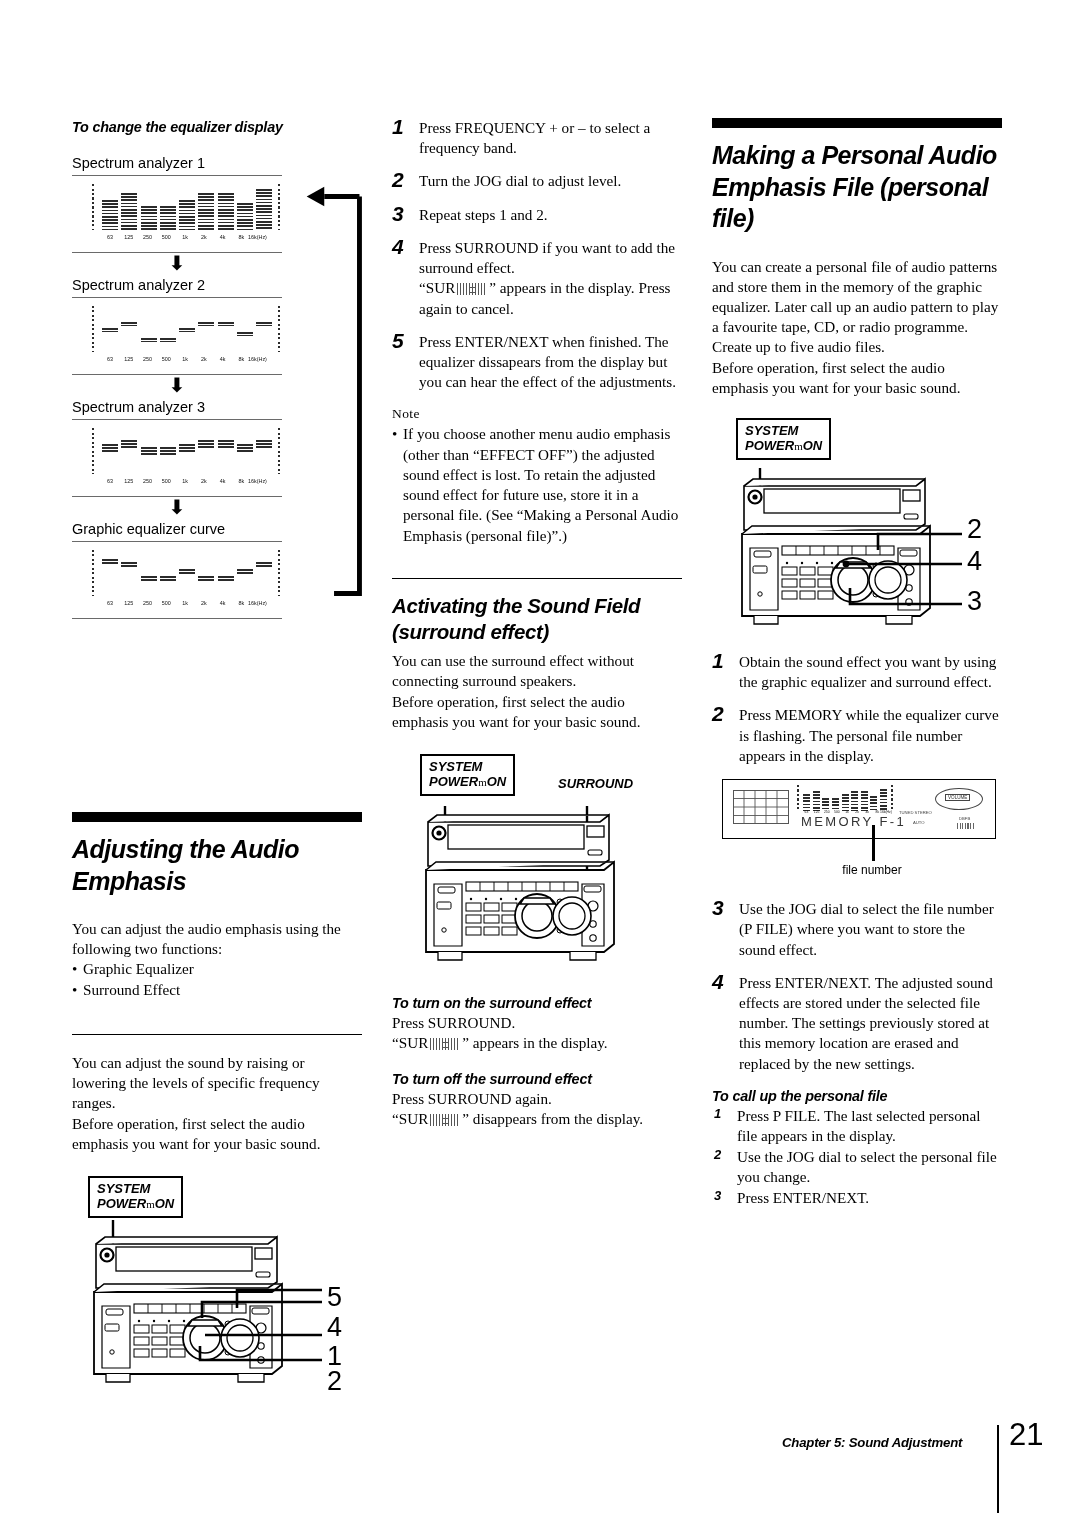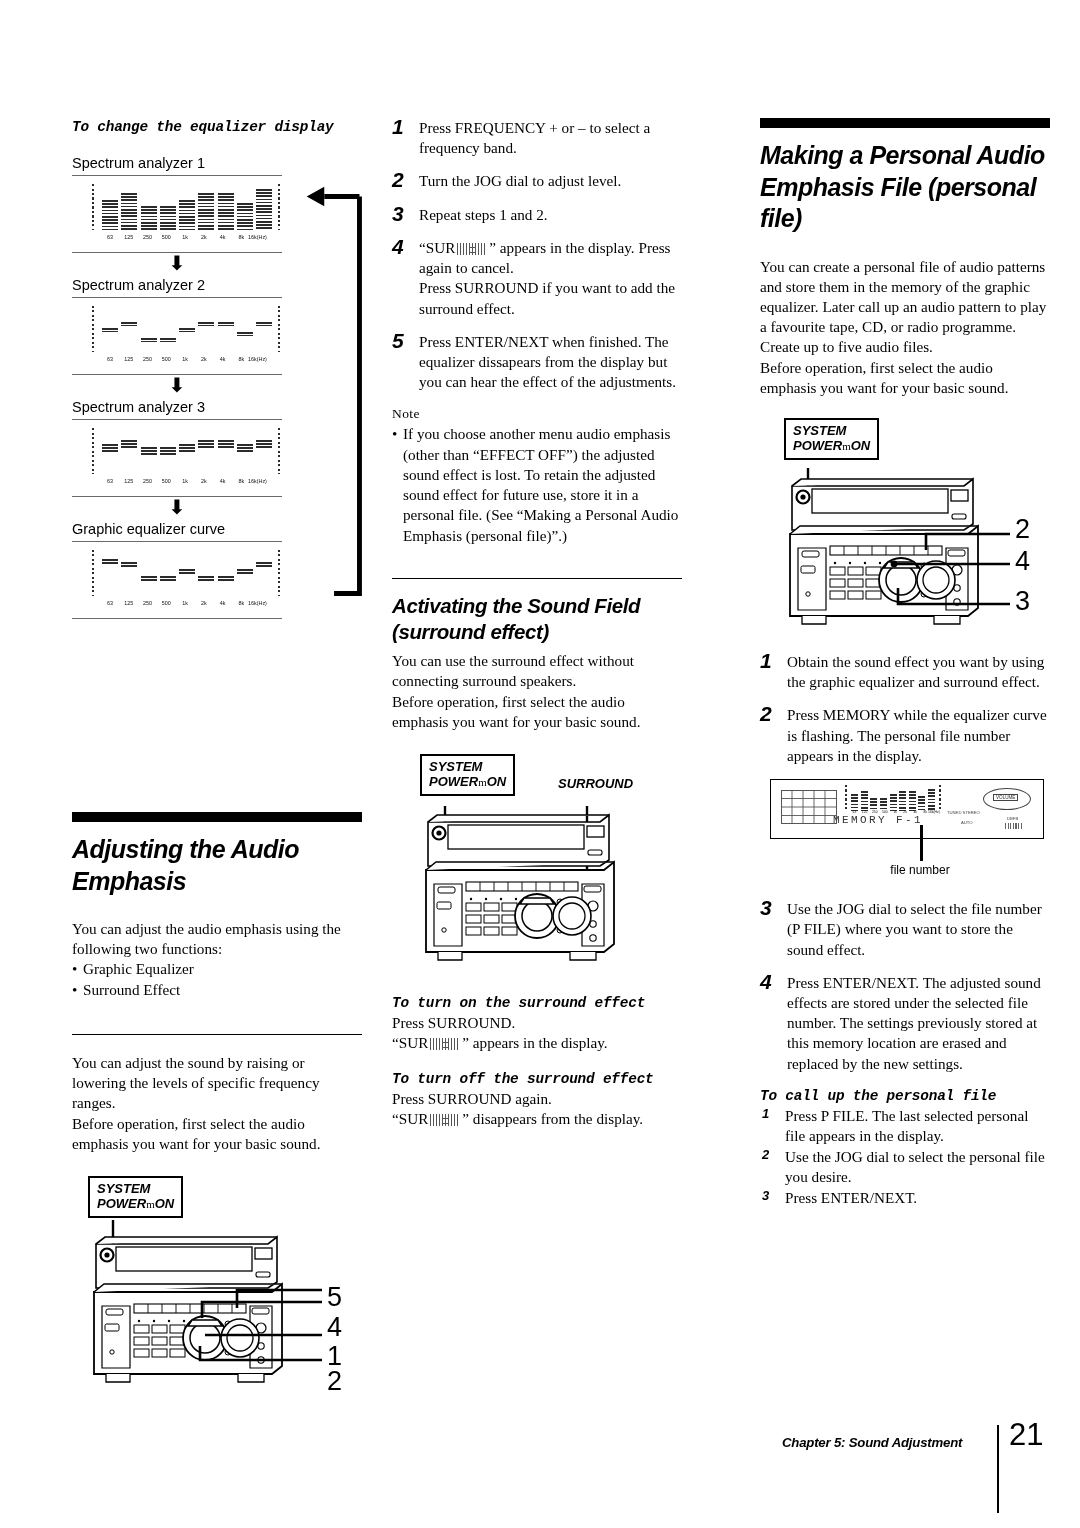--- a/index.html
+++ b/index.html
@@ -22,32 +22,32 @@
     height: 1528px;
   }
   
   .col {
     position: absolute;
     top: 0;
     width: 290px;
   }
   #col-left   { left: 72px;  }
   #col-mid    { left: 392px; }
-  #col-right  { left: 712px; margin-left: 48px; }
+  #col-right  { left: 712px; }
 
   
   .body-text {
     font-family: "Liberation Serif", serif;
     font-size: 15.2px;
     line-height: 1.33;
     text-align: left;
     margin: 0;
   }
   .sub-head {
-    font-family: Liberation Mono, monospace;
+    font-family: Liberation Sans, sans-serif;
     font-style: italic;
     font-weight: bold;
     font-size: 14.4px;
     line-height: 1.3;
     letter-spacing: -0.2px;
     margin: 0;
   }
   .section-head {
     font-family: "Liberation Sans", sans-serif;
     font-style: italic;
@@ -647,22 +647,22 @@
       <span class="txt">Turn the JOG dial to adjust level.</span>
     </div>
 
     <div class="step">
       <span class="num">3</span>
       <span class="txt">Repeat steps 1 and 2.</span>
     </div>
 
     <div class="step">
       <span class="num">4</span>
+      <span class="txt">Press SURROUND if you want to add the surround effect.</span>
       <span class="txt"><span>“SUR</span><span class="sur-glyph"></span><span>” appears in the display. Press again to cancel.</span></span>
-      <span class="txt">Press SURROUND if you want to add the surround effect.</span>
     </div>
 
     <div class="step">
       <span class="num">5</span>
       <span class="txt">Press ENTER/NEXT when finished. The equalizer dissapears from the display but you can hear the effect of the adjustments.</span>
     </div>
 
     <div class="note-label" style="margin-top:14px;">Note</div>
     <div class="bullet-line">If you choose another menu audio emphasis (other than “EFFECT OFF”) the adjusted sound effect is lost. To retain the adjusted sound effect for future use, store it in a personal file. (See “Making a Personal Audio Emphasis (personal file)”.)</div>
 
@@ -869,21 +869,21 @@
             <span style="font-size: 3.4px; width: 7px;">125</span>
             <span style="font-size: 3.4px; width: 7px;">250</span>
             <span style="font-size: 3.4px; width: 7px;">500</span>
             <span style="font-size: 3.4px; width: 7px;">1k</span>
             <span style="font-size: 3.4px; width: 7px;">2k</span>
             <span style="font-size: 3.4px; width: 7px;">4k</span>
             <span style="font-size: 3.4px; width: 7px;">8k</span>
             <span style="font-size: 3.4px; width: 7px;">16k(Hz)</span>
           </div>
 
-        <div style="position:absolute; left:62px; top:34px; font-family:Liberation Mono, monospace; font-size:11px; letter-spacing:2.4px; color:#333;">MEMORY  F-1</div>
+        <div style="position:absolute; left:78px; top:34px; font-family:Liberation Sans, sans-serif; font-size:13px; letter-spacing:2.4px; color:#333;">MEMORY  F-1</div>
         <div style="position:absolute; left:176px; top:30px; font-family:'Liberation Sans', sans-serif; font-size:4.2px; color:#444;">TUNED STEREO</div>
         <div style="position:absolute; left:190px; top:40px; font-family:'Liberation Sans', sans-serif; font-size:4.2px; color:#444;">AUTO</div>
 
         <div style="position:absolute; left:212px; top:8px; width:46px; height:20px; border:1.2px solid #444; border-radius:50%;">
           <div style="position:absolute; left:9px; top:5px; font-family:'Liberation Sans', sans-serif; font-size:4.6px; border:0.8px solid #444; padding:0 2px; color:#333;">VOLUME</div>
         </div>
         <div style="position:absolute; left:236px; top:36px; font-family:'Liberation Sans', sans-serif; font-size:4.2px; color:#444;">DBFB</div>
         <div style="position:absolute; left:234px; top:43px; width:18px; height:6px; background:repeating-linear-gradient(to right,#666 0 1.2px,#fff 1.2px 2.6px);"></div>
       </div>
 
@@ -903,21 +903,21 @@
     </div>
 
     <div style="margin-top:12px;">
       <div class="sub-head">To call up the personal file</div>
       <div class="substep">
         <span class="snum">1</span>
         <span class="stxt">Press P FILE. The last selected personal file appears in the display.</span>
       </div>
       <div class="substep">
         <span class="snum">2</span>
-        <span class="stxt">Use the JOG dial to select the personal file you desire.</span>
+        <span class="stxt">Use the JOG dial to select the personal file you change.</span>
       </div>
       <div class="substep">
         <span class="snum">3</span>
         <span class="stxt">Press ENTER/NEXT.</span>
       </div>
     </div>
   </div>
 
   <div class="footer">
     <div class="footer-text">Chapter 5: Sound Adjustment</div>

